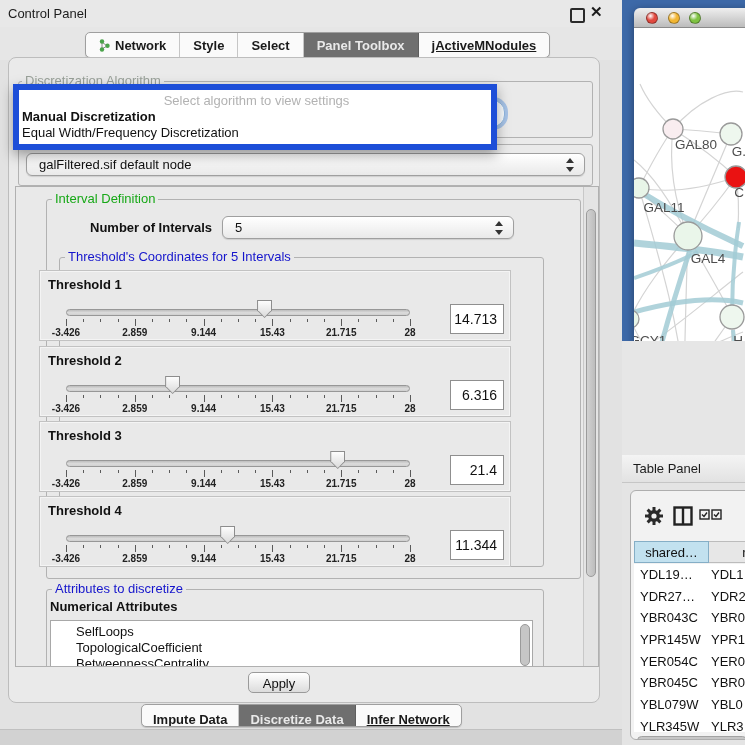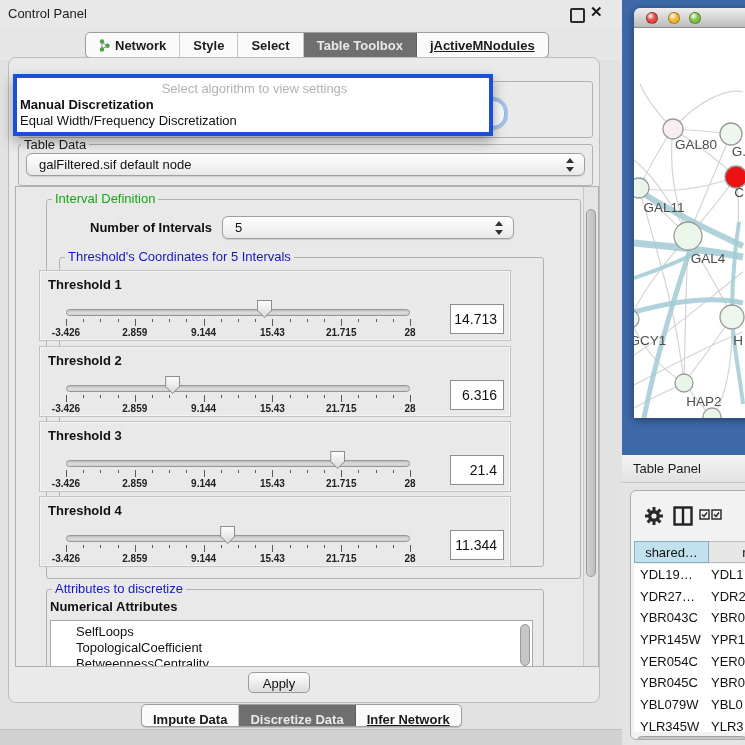--- a/index.html
+++ b/index.html
@@ -35,22 +35,22 @@
   .combo .cval{position:absolute;left:12px;top:0;font-size:13px;color:#111;line-height:22px;}
   .stepper{position:absolute;right:9px;top:50%;transform:translateY(-50%);width:9px;height:14px;}
   .stepper:before,.stepper:after{content:"";position:absolute;left:0;border-left:4.5px solid transparent;
          border-right:4.5px solid transparent;}
   .stepper:before{top:0;border-bottom:5px solid #333;}
   .stepper:after{bottom:0;border-top:5px solid #333;}
   
   #algo-combo{position:absolute;left:192px;top:42px;width:302px;height:25px;border-radius:12px;
               background:#f6fafd;border:1px solid #8fb6e0;box-shadow:0 0 0 3px rgba(110,160,225,.55);z-index:5;}
   
-  #popup{position:absolute;left:4px;top:16px;width:472px;height:54px;background:#ffffff;
-         border:4px solid #1d4ed8;box-shadow:0 5px 12px rgba(0,0,0,.35);z-index:50;}
+  #popup{position:absolute;left:4px;top:26px;width:472px;height:54px;background:#ffffff;
+         border:6px solid #1d4ed8;box-shadow:0 5px 12px rgba(0,0,0,.35);z-index:50;}
   .pop-item{height:16px;line-height:16px;font-size:13px;padding-left:3px;color:#111;}
   #pop-prompt{margin-top:3px;text-align:center;color:#b2b2b2;}
   .pop-bold{font-weight:bold;}
   
   #viewport{position:absolute;left:6px;top:128px;width:584px;height:481px;border:1px solid #b0b0b0;
             background:#e9e9e9;box-sizing:border-box;overflow:hidden;}
   #vscroll-track{position:absolute;right:0;top:0;width:14px;height:100%;background:#e4e4e4;border-left:1px solid #c8c8c8;}
   #vscroll-thumb{position:absolute;left:1.5px;top:22px;width:10px;height:368px;border-radius:5px;
                  background:linear-gradient(90deg,#d2d2d2,#bdbdbd);border:1px solid #9b9b9b;box-sizing:border-box;}
   
@@ -80,21 +80,21 @@
              border-radius:5px;background:linear-gradient(180deg,#ffffff,#dcdcdc);
              font-size:13px;color:#111;text-align:center;line-height:19px;box-sizing:border-box;
              font-family:"Liberation Sans",sans-serif;}
   #bottom-tabbar .tabgroup{left:141px;top:0;height:21px;}
   #bottom-tabbar{position:absolute;left:0;top:704px;width:622px;height:41px;}
   #bottom-tabbar .tab{padding:14px 11px;}
   #cp-bottomline{position:absolute;left:0;top:25px;width:622px;height:1px;background:#c0c0c0;}
   #cp-bottomfill{position:absolute;left:0;top:26px;width:622px;height:15px;background:#d2d2d2;}
   
   #right-panel{position:absolute;left:622px;top:0;width:123px;height:745px;}
-  #desktop{position:absolute;left:0;top:0;width:123px;height:455px;background:#3d69a8;overflow:hidden;}
+  #desktop{position:absolute;left:0;top:0;width:123px;height:341px;background:#3d69a8;overflow:hidden;}
   #net-window{position:absolute;left:12px;top:8px;width:120px;height:410px;border-radius:6px 0 0 0;overflow:hidden;
               box-shadow:0 2px 8px rgba(0,0,0,.4);}
   #net-titlebar{position:absolute;left:0;top:0;width:100%;height:20px;
                 background:linear-gradient(180deg,#efefef,#bcbcbc);border-bottom:1px solid #8a8a8a;box-sizing:border-box;}
   .light{position:absolute;top:4px;width:12px;height:12px;border-radius:50%;box-sizing:border-box;}
   #net-canvas{position:absolute;left:0;top:20px;width:100%;height:390px;background:#ffffff;}
   #tp-header{position:absolute;left:0;top:455px;width:123px;height:28px;
              background:linear-gradient(180deg,#f4f4f4,#e2e2e2);border-bottom:1px solid #c6c6c6;box-sizing:border-box;}
   #tp-title{position:absolute;left:11px;top:0;line-height:27px;font-size:13px;color:#1c1c1c;}
   #tp-body{position:absolute;left:0;top:483px;width:123px;height:262px;background:#e4e4e4;}
@@ -141,21 +141,21 @@
             </svg>
             <span>Network</span>
           </div>
           <div class="tab">
             <span>Style</span>
           </div>
           <div class="tab">
             <span>Select</span>
           </div>
           <div class="tab selected">
-            <span>Table Toolbox</span>
+            <span>Panel Toolbox</span>
           </div>
           <div class="tab">
             <span>jActiveMNodules</span>
           </div>
         </div>
     </div>
 
     <div id="cp-main">
 
       <div class="groupbox" style="left:9px;top:23px;width:575px;height:57px;"></div>

